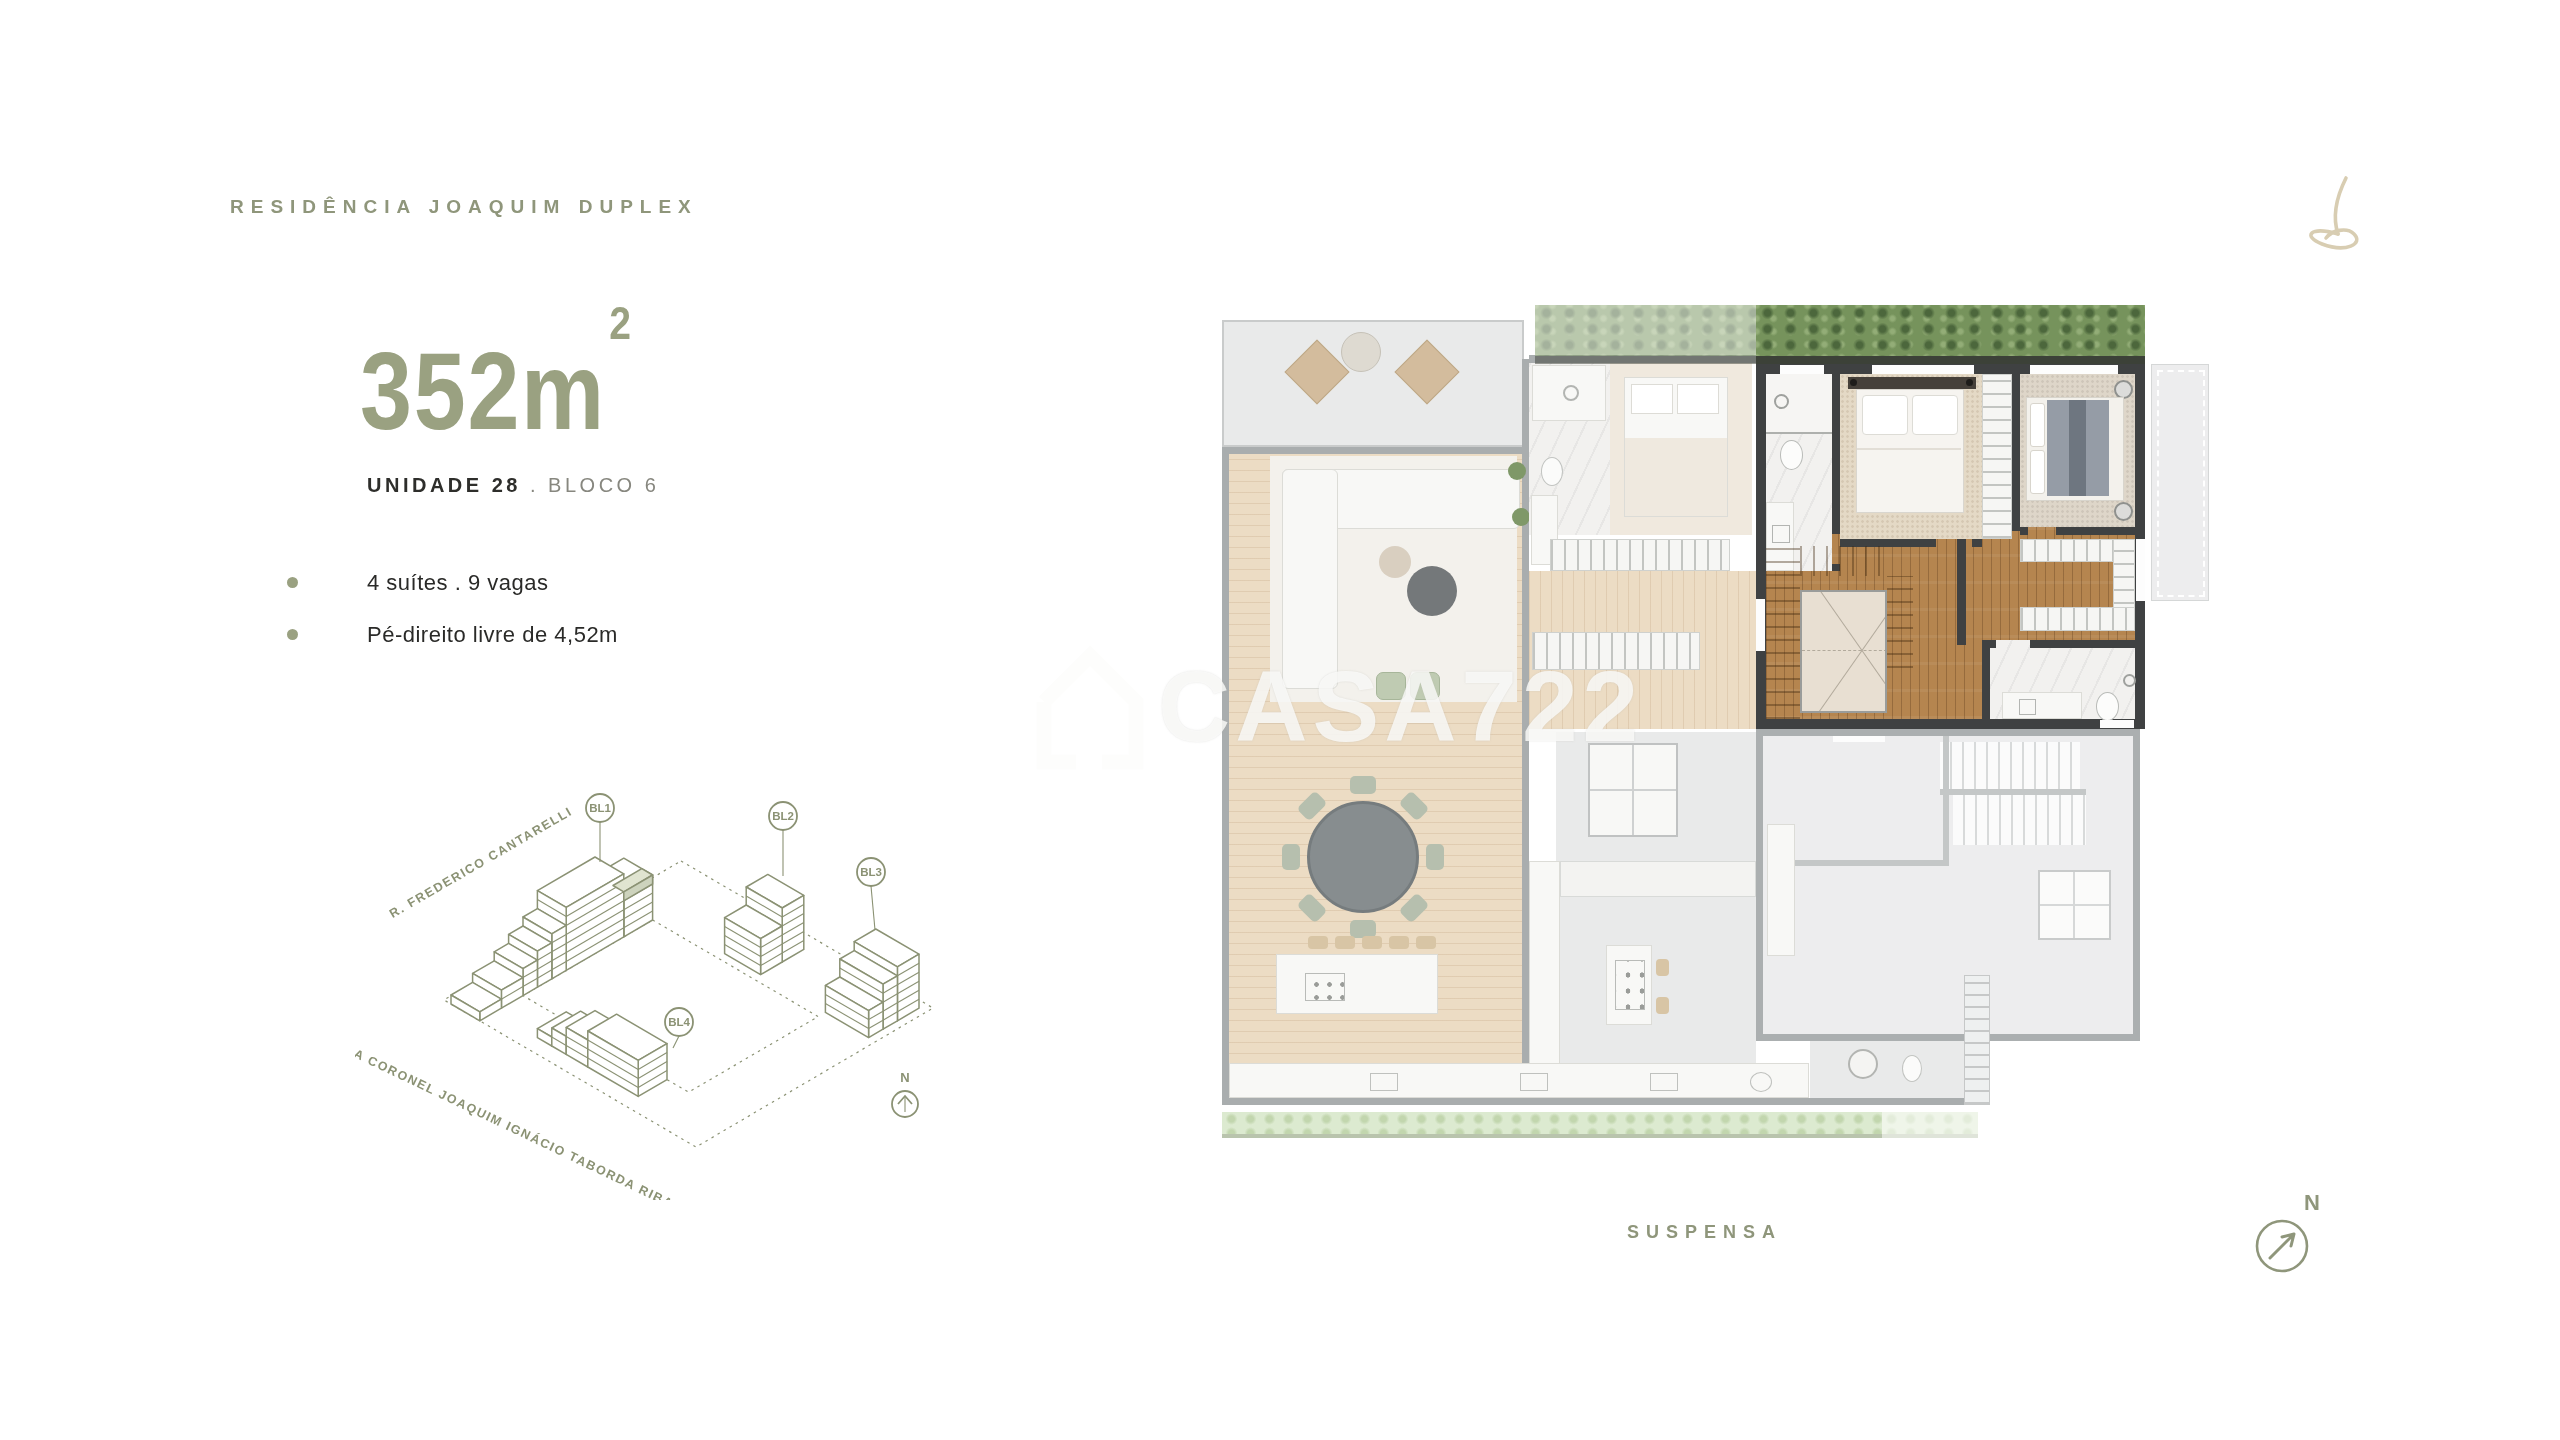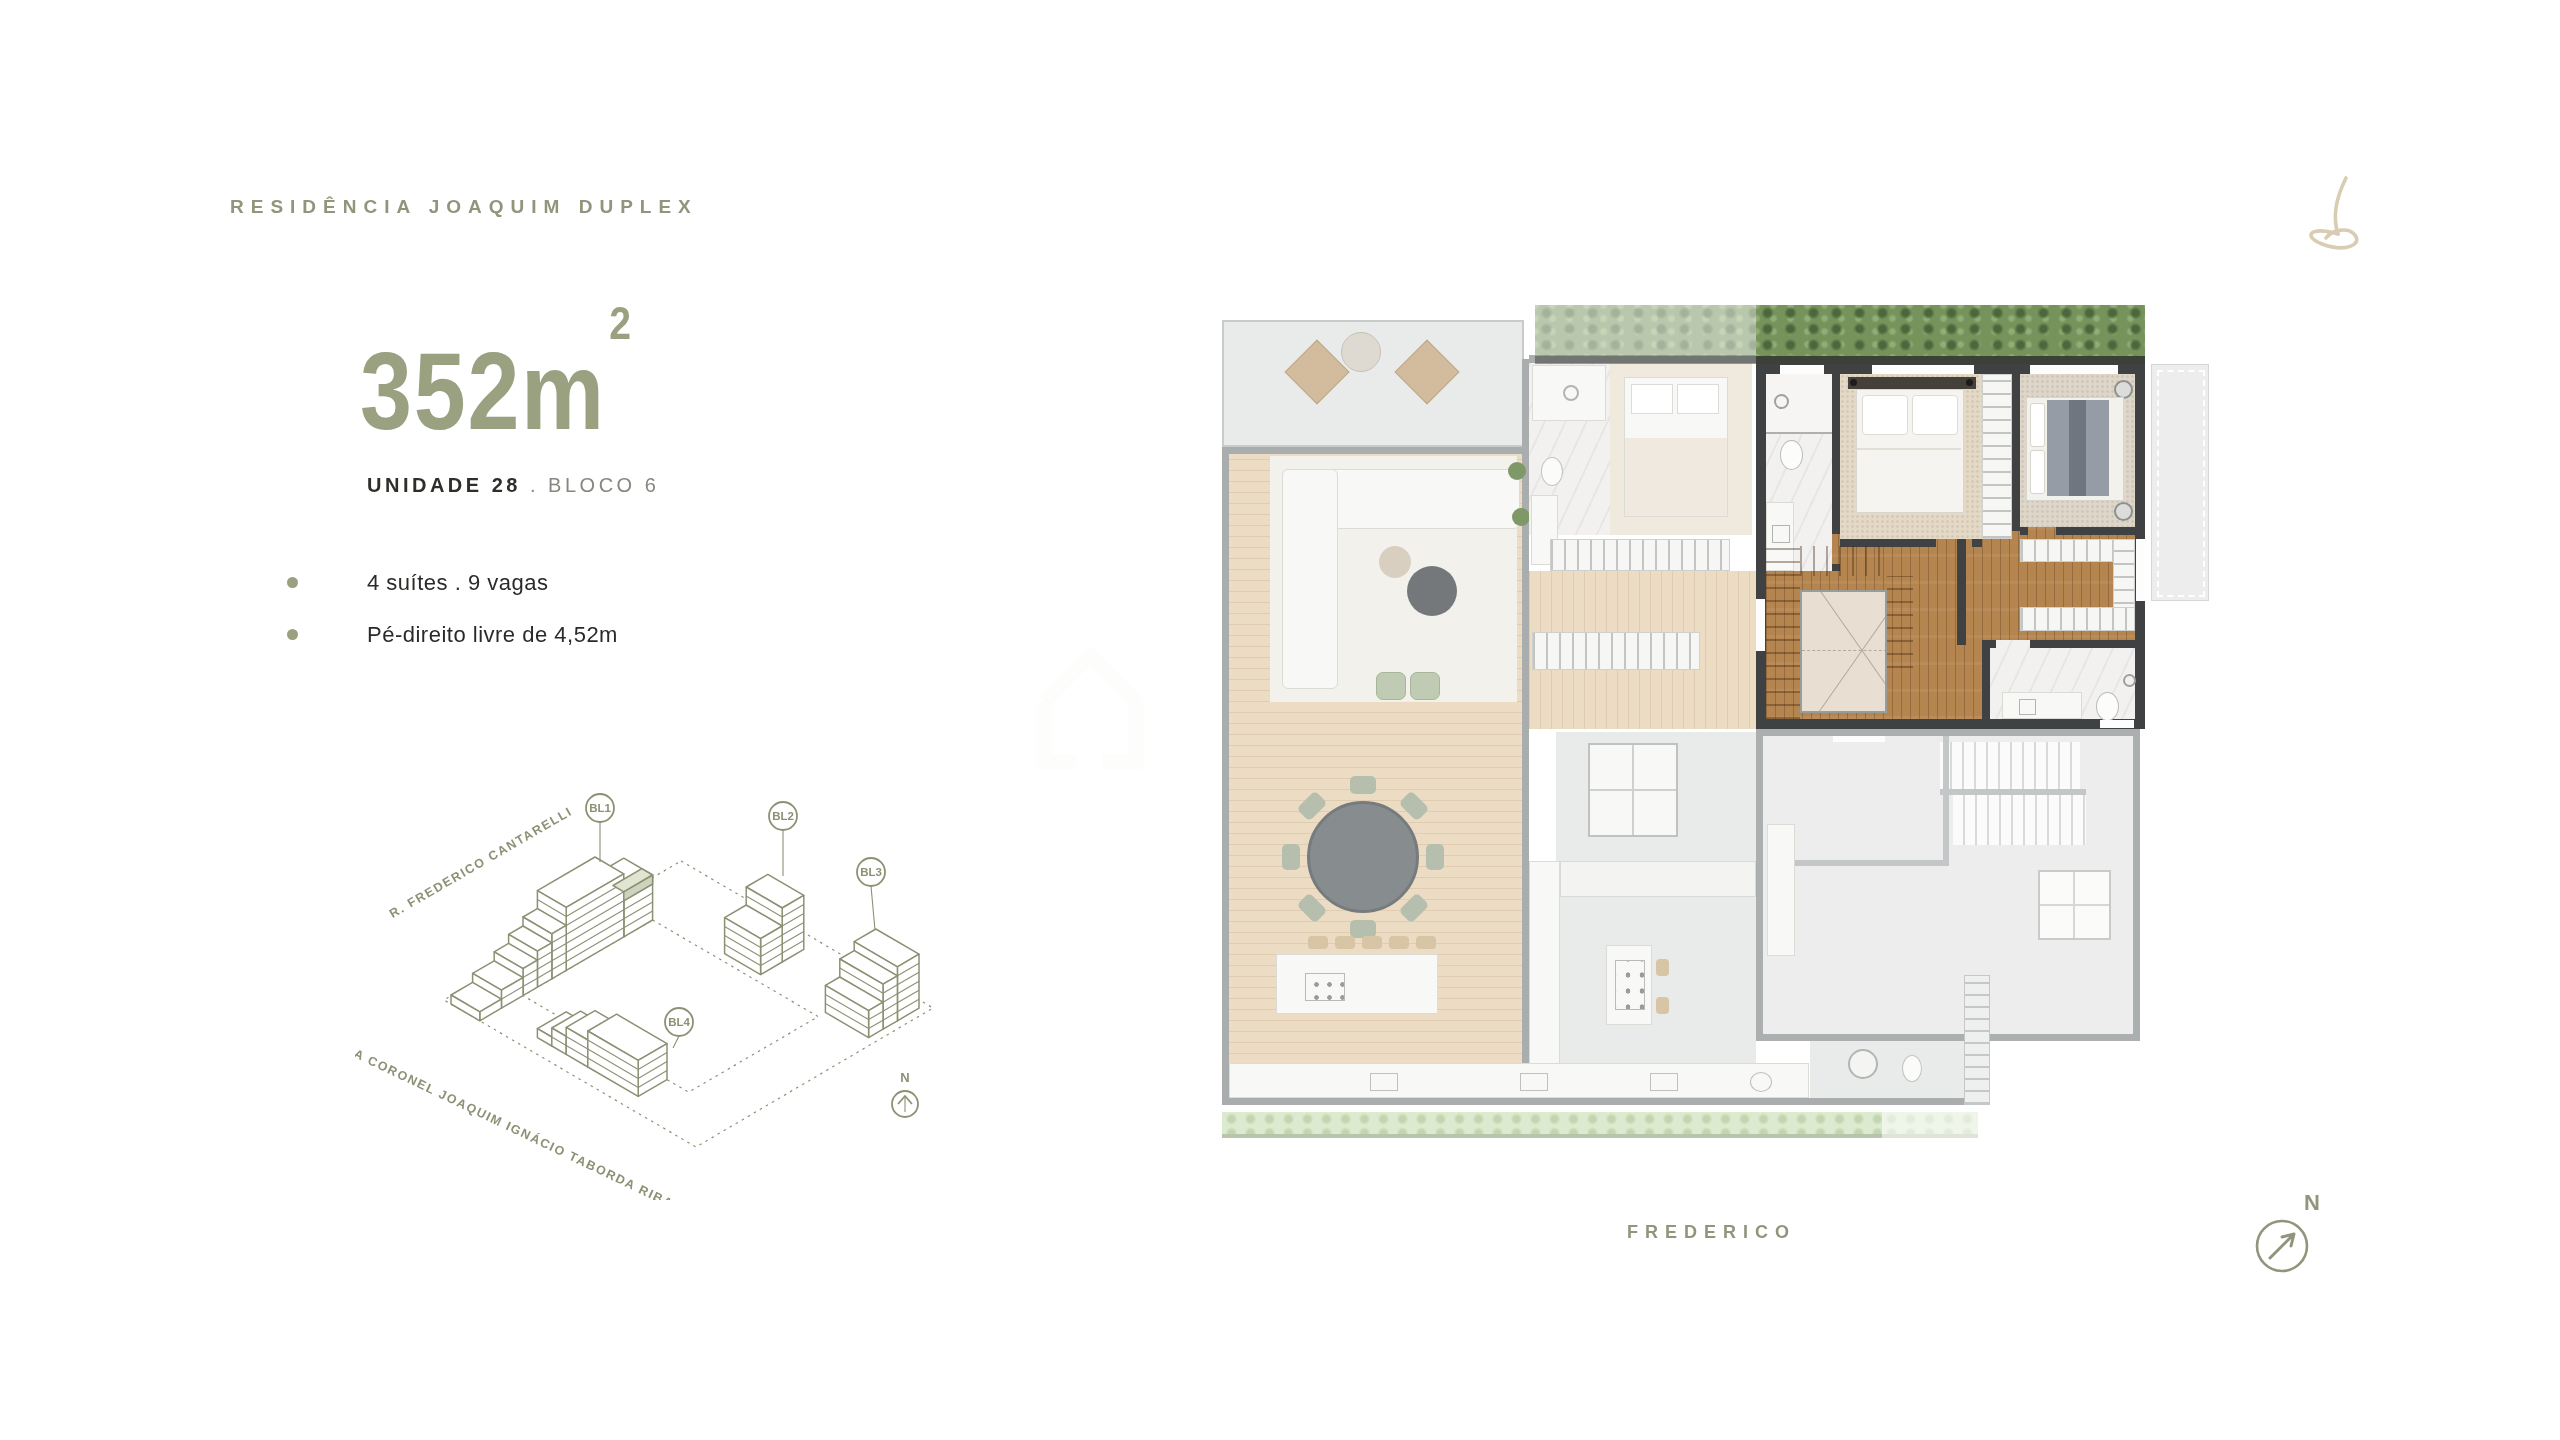--- a/index.html
+++ b/index.html
@@ -469,22 +469,23 @@
     <div class="abs win" style="left:810px;top:66px;width:88px;height:9px;"></div>
     <div class="abs win" style="left:536px;top:300px;width:9px;height:52px;"></div>
     <div class="abs win" style="left:916px;top:240px;width:9px;height:62px;"></div>
     <div class="abs win" style="left:880px;top:421px;width:34px;height:8px;"></div>
   </div>
 
   <div class="abs watermark">
     <svg width="120" height="132" viewBox="0 0 120 132">
       <path d="M16,62 L62,16 L108,62 L108,122 L74,122 M16,62 L16,122 L48,122" fill="none" stroke="rgba(252,252,251,.8)" stroke-width="15" stroke-linejoin="miter"></path>
     </svg>
+    <span class="wm-text">CASA722</span>
   </div>
 
-  <div class="abs level-label">FREDERICO</div>
+  <div class="abs level-label">SUSPENSA</div>
   <svg id="main-compass" class="abs" width="110" height="110" viewBox="0 0 110 110">
     <circle cx="42" cy="70" r="25" stroke-width="2.6"></circle>
     <path d="M30,82 L54,58 M54,58 L42,61 M54,58 L51,70" stroke-width="3" stroke-linecap="round"></path>
     <text x="64" y="34">N</text>
   </svg>
 
 </div>
 
 </body></html>

